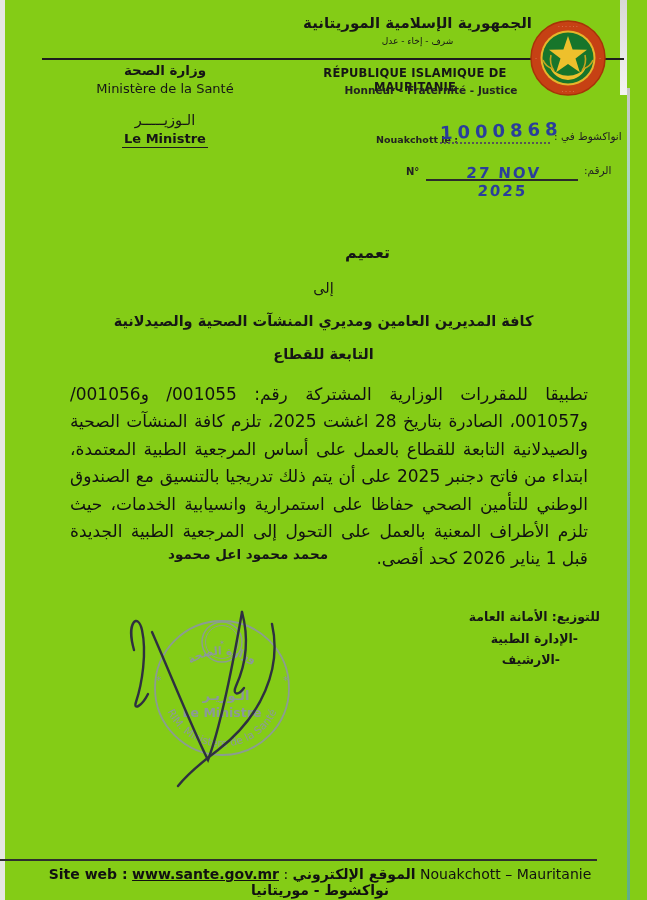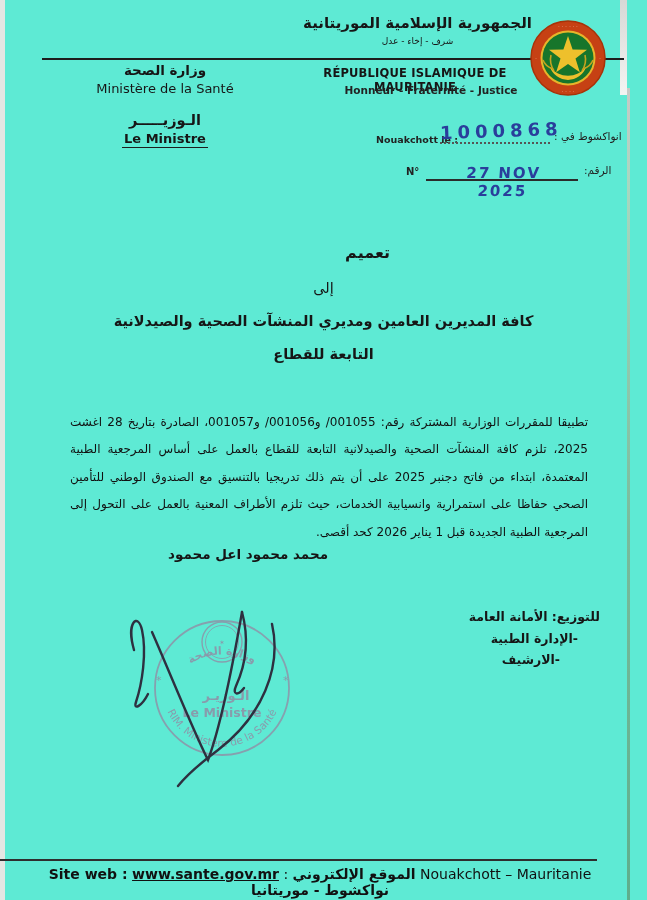--- a/index.html
+++ b/index.html
@@ -1,16 +1,16 @@
 <!DOCTYPE html>
 <html lang="ar"><head>
 <meta charset="utf-8">
 <style>
   html,body{margin:0;padding:0;background:#ffffff;}
-  .page{position:relative;width:647px;height:900px;background:#5eead4;overflow:hidden;
+  .page{position:relative;width:647px;height:900px;background:#84cc16;overflow:hidden;
         font-family:"DejaVu Sans",sans-serif;color:#161616;}
   
   .edge-left{position:absolute;left:0;top:0;bottom:0;width:5px;background:#e6e6e3;}
   .edge-right{position:absolute;left:627px;top:88px;bottom:0;width:3px;
         background:linear-gradient(180deg,#c9c9c6 0%,#a8d8c0 12%,#79bb9b 55%,#5fae8c 100%);}
   .edge-top-right{position:absolute;left:620px;top:0;width:7px;height:95px;
         background:linear-gradient(180deg,#d8d8d6,#f4f4f2);}
 
   
   .hdr-line{position:absolute;left:42px;top:58px;width:582px;height:2.4px;background:#1d1d1d;z-index:1;}
@@ -20,21 +20,21 @@
   .hdr-fr-title{position:absolute;left:285px;top:66px;width:260px;text-align:center;
         font-size:11.5px;font-weight:bold;letter-spacing:0.2px;z-index:2;}
   .hdr-fr-motto{position:absolute;left:301px;top:84px;width:260px;text-align:center;
         font-size:10.5px;font-weight:bold;color:#222;z-index:2;}
 
   .seal{position:absolute;left:529px;top:19px;z-index:3;}
 
   .ministry{position:absolute;left:55px;top:62px;width:220px;text-align:center;}
   .ministry .ar1{font-size:13.5px;font-weight:bold;direction:rtl;}
   .ministry .fr1{font-size:13px;margin-top:3px;}
-  .ministry .ar2{font-size:14.5px;font-weight:bold;direction:rtl;margin-top:16px;}
+  .ministry .ar2{font-size:14.5px;font-weight:normal;direction:rtl;margin-top:16px;}
   .ministry .fr2{font-size:13px;font-weight:bold;margin-top:2px;display:inline-block;
         border-bottom:1.6px solid #1d1d1d;padding:0 2px 1px;}
 
   
   .ref{position:absolute;left:368px;top:120px;width:255px;font-size:10px;}
   .ref-row1{position:relative;height:34px;}
   .ref-place-fr{position:absolute;left:8px;top:14px;font-weight:bold;font-size:9.5px;color:#222;}
   .ref-num-box{position:absolute;left:72px;top:0;width:110px;text-align:center;
         border-bottom:2px dotted #555;padding-bottom:1px;}
   .stamp-blue{color:#2a3e9b;font-weight:bold;}
@@ -49,21 +49,21 @@
 
   
   .ttl{position:absolute;width:647px;text-align:center;direction:rtl;}
   .ttl-1{top:243px;font-size:16px;font-weight:bold;margin-left:44px;}
   .ttl-2{top:280px;font-size:14.5px;}
   .ttl-3{top:313px;font-size:14.5px;font-weight:bold;}
   .ttl-4{top:346px;font-size:14.5px;font-weight:bold;}
 
   
   .body-text{position:absolute;left:70px;top:381px;width:518px;direction:rtl;
-        text-align:justify;font-size:12px;line-height:27.4px;color:#111;margin-top:28px;}
+        text-align:justify;font-size:17px;line-height:27.4px;color:#111;}
   .body-text p{margin:0 0 8px 0;}
 
   
   .signatory{position:absolute;left:168px;top:546px;font-size:13.5px;font-weight:bold;
         direction:rtl;white-space:nowrap;}
   .dist{position:absolute;right:47px;top:606px;direction:rtl;text-align:right;
         font-size:12.5px;font-weight:bold;line-height:21.5px;}
   .dist .d2{margin-right:22px;}
   .dist .d3{margin-right:40px;}
 

